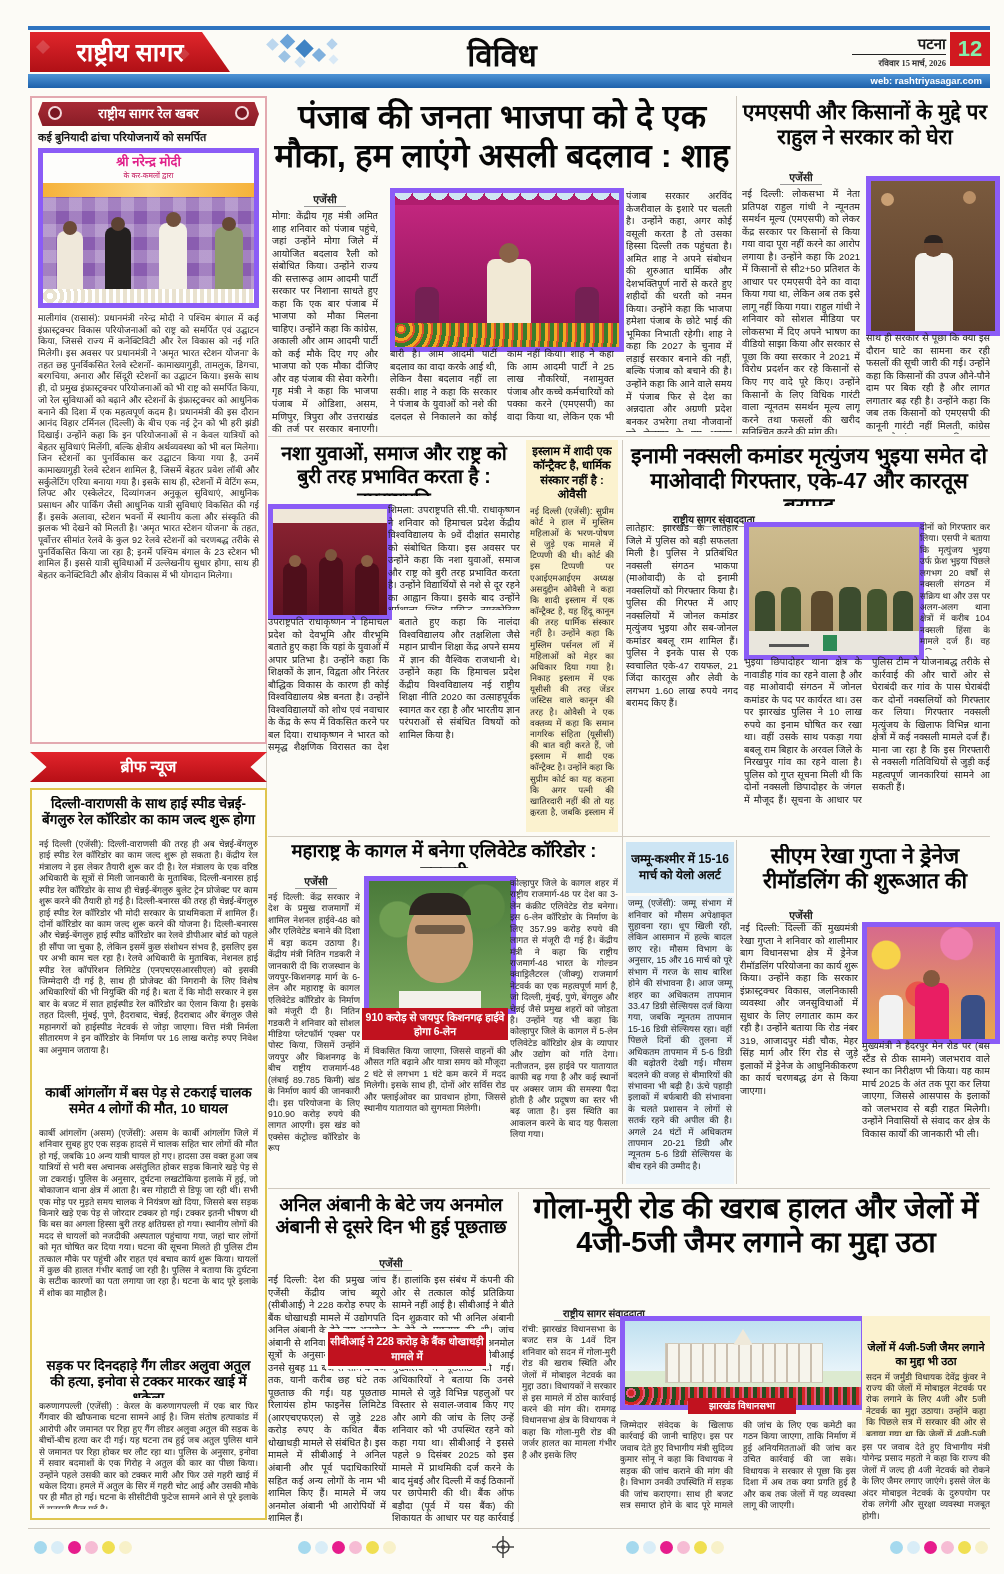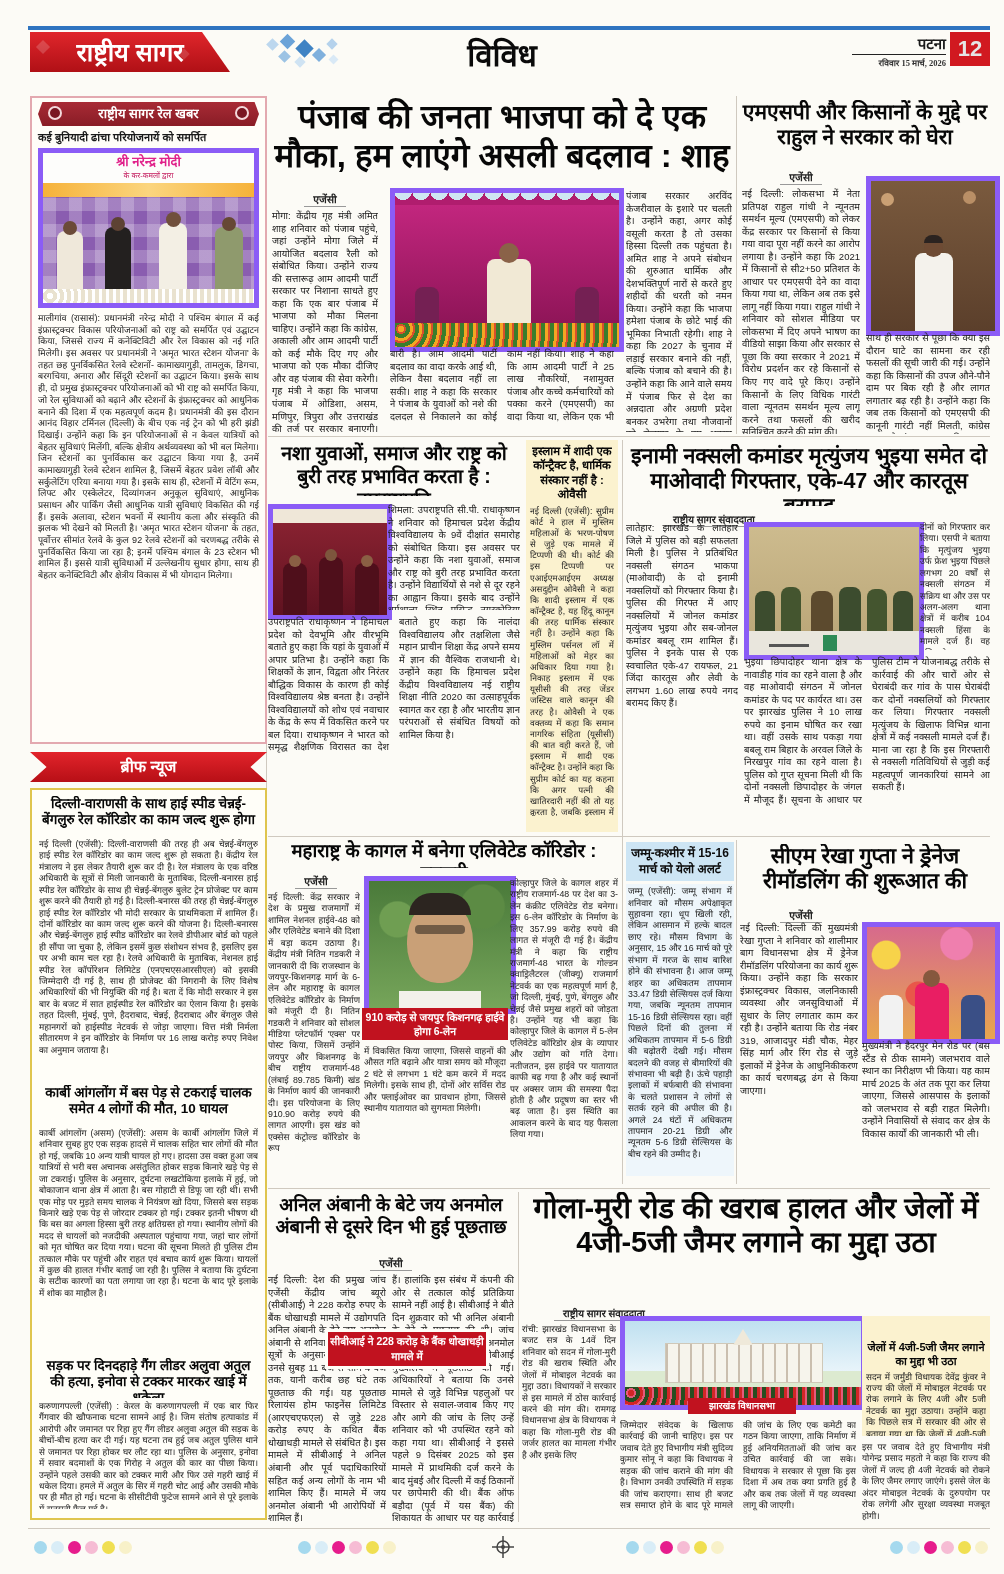--- a/index.html
+++ b/index.html
@@ -49,22 +49,25 @@
     <span class="dia" style="left:62px;top:20px;width:7px;height:7px;background:#d9e9f6;"></span>
   </div>
 
   <div class="abs" style="left:380px;top:33px;width:244px;height:42px;font-size:31px;font-weight:bold;color:#0a0a0a;text-align:center;">विविध</div>
 
   <div class="abs" style="left:852px;top:33px;width:94px;text-align:right;font-family:Liberation Serif, serif;">
     <div style="font-size:15px;font-weight:bold;border-bottom:1.5px solid #222;padding-bottom:1px;">पटना</div>
     <div style="font-size:8.5px;font-weight:bold;margin-top:2px;color:#333;">रविवार 15 मार्च, 2026</div>
   </div>
 
-  <div class="abs" style="left:950px;top:32px;width:40px;height:34px;background:#d11920;color:#e5e5e5;font-size:22px;font-weight:bold;text-align:center;line-height:34px;">12</div>
-
+  <div class="abs" style="left:950px;top:32px;width:40px;height:34px;background:#d11920;color:#86efac;font-size:22px;font-weight:bold;text-align:center;line-height:34px;">12</div>
+
+  <div class="abs" style="left:28px;top:74px;width:962px;height:14px;background:linear-gradient(#4e94d6,#1d61ab);">
+    <div style="position:absolute;right:8px;top:1px;font-size:9.5px;font-weight:bold;color:#fff;">web: rashtriyasagar.com</div>
+  </div>
 
   <div class="abs vr" style="left:266px;top:96px;height:1424px;"></div>
   <div class="abs vr" style="left:736px;top:96px;height:338px;"></div>
   <div class="abs hr" style="left:268px;top:436px;width:722px;"></div>
   <div class="abs vr" style="left:622px;top:440px;height:744px;"></div>
   <div class="abs hr" style="left:268px;top:836px;width:722px;"></div>
   <div class="abs vr" style="left:736px;top:840px;height:344px;"></div>
   <div class="abs hr" style="left:268px;top:1188px;width:722px;"></div>
   <div class="abs vr" style="left:518px;top:1192px;height:330px;"></div>
 
@@ -195,21 +198,21 @@
       <div style="position:absolute;left:40px;top:12px;width:62px;height:22px;border-radius:30px 30px 0 0;background:#2c2520;"></div>
       <div style="position:absolute;left:46px;top:44px;width:50px;height:9px;background:rgba(40,35,30,.55);border-radius:4px;"></div>
       <div style="position:absolute;left:30px;bottom:0;width:82px;height:18px;background:#f3f1ea;"></div>
     </div>
   </div>
   <div class="abs redcap" style="left:362px;top:1008px;width:146px;height:32px;font-size:10.5px;line-height:1.35;padding-top:2px;box-sizing:border-box;">910 करोड़ से जयपुर किशनगढ़ हाईवे होगा 6-लेन</div>
   <div class="abs bts" style="left:364px;top:1046px;width:142px;height:136px;">में विकसित किया जाएगा, जिससे वाहनों की औसत गति बढ़ाने और यात्रा समय को मौजूदा 2 घंटे से लगभग 1 घंटे कम करने में मदद मिलेगी। इसके साथ ही, दोनों ओर सर्विस रोड और फ्लाईओवर का प्रावधान होगा, जिससे स्थानीय यातायात को सुगमता मिलेगी।</div>
   <div class="abs bts" style="left:510px;top:878px;width:108px;height:304px;">कोल्हापुर जिले के कागल शहर में राष्ट्रीय राजमार्ग-48 पर देश का 3-लेन कंक्रीट एलिवेटेड रोड बनेगा। इस 6-लेन कॉरिडोर के निर्माण के लिए 357.99 करोड़ रुपये की लागत से मंजूरी दी गई है। केंद्रीय मंत्री ने कहा कि राष्ट्रीय राजमार्ग-48 भारत के गोल्डन क्वाड्रिलैटरल (जीक्यू) राजमार्ग नेटवर्क का एक महत्वपूर्ण मार्ग है, जो दिल्ली, मुंबई, पुणे, बेंगलुरु और चेन्नई जैसे प्रमुख शहरों को जोड़ता है। उन्होंने यह भी कहा कि कोल्हापुर जिले के कागल में 5-लेन एलिवेटेड कॉरिडोर क्षेत्र के व्यापार और उद्योग को गति देगा। नतीजतन, इस हाईवे पर यातायात काफी बढ़ गया है और कई स्थानों पर अक्सर जाम की समस्या पैदा होती है और प्रदूषण का स्तर भी बढ़ जाता है। इस स्थिति का आकलन करने के बाद यह फैसला लिया गया।</div>
 
   <div class="abs" style="left:626px;top:842px;width:108px;height:342px;overflow:hidden;">
-    <div style="background:#cde5f4;font-weight:bold;font-size:12px;text-align:center;line-height:1.3;padding:4px 2px;color:#0c0c0c;">जम्मू-कश्मीर में 15-16 मार्च को येलो अलर्ट</div>
+    <div style="background:#cde5f4;font-weight:bold;font-size:12px;text-align:center;line-height:1.3;padding:10px 2px;color:#0c0c0c;">जम्मू-कश्मीर में 15-16 मार्च को येलो अलर्ट</div>
     <div class="bts" style="height:288px;margin-top:3px;background:#eef6fb;padding:2px;">जम्मू (एजेंसी): जम्मू संभाग में शनिवार को मौसम अपेक्षाकृत सुहावना रहा। धूप खिली रही, लेकिन आसमान में हल्के बादल छाए रहे। मौसम विभाग के अनुसार, 15 और 16 मार्च को पूरे संभाग में गरज के साथ बारिश होने की संभावना है। आज जम्मू शहर का अधिकतम तापमान 33.47 डिग्री सेल्सियस दर्ज किया गया, जबकि न्यूनतम तापमान 15-16 डिग्री सेल्सियस रहा। वहीं पिछले दिनों की तुलना में अधिकतम तापमान में 5-6 डिग्री की बढ़ोतरी देखी गई। मौसम बदलने की वजह से बीमारियों की संभावना भी बढ़ी है। ऊंचे पहाड़ी इलाकों में बर्फबारी की संभावना के चलते प्रशासन ने लोगों से सतर्क रहने की अपील की है। अगले 24 घंटों में अधिकतम तापमान 20-21 डिग्री और न्यूनतम 5-6 डिग्री सेल्सियस के बीच रहने की उम्मीद है।</div>
   </div>
 
   <div class="abs hl" style="left:740px;top:844px;width:250px;height:60px;font-size:21.5px;">सीएम रेखा गुप्ता ने ड्रेनेज रीमॉडलिंग की शुरूआत की</div>
   <div class="abs byline" style="left:742px;top:908px;width:118px;"><span>एजेंसी</span></div>
   <div class="abs photo" style="left:862px;top:922px;width:128px;height:112px;">
     <div style="position:relative;height:100%;background:radial-gradient(circle at 15% 25%,#f7d34a 10%,transparent 11%),radial-gradient(circle at 70% 15%,#ef7fae 12%,transparent 13%),radial-gradient(circle at 40% 60%,#e8574a 12%,transparent 13%),linear-gradient(#d76a8c,#e8a64e);">
       <div class="fig" style="left:48px;bottom:0;width:34px;height:56px;background:#e91e63;"></div>
       <div class="head" style="left:56px;bottom:52px;width:17px;height:17px;background:#86583e;"></div>
       <div class="fig" style="left:12px;bottom:0;width:24px;height:44px;background:#f2f2f2;"></div>

